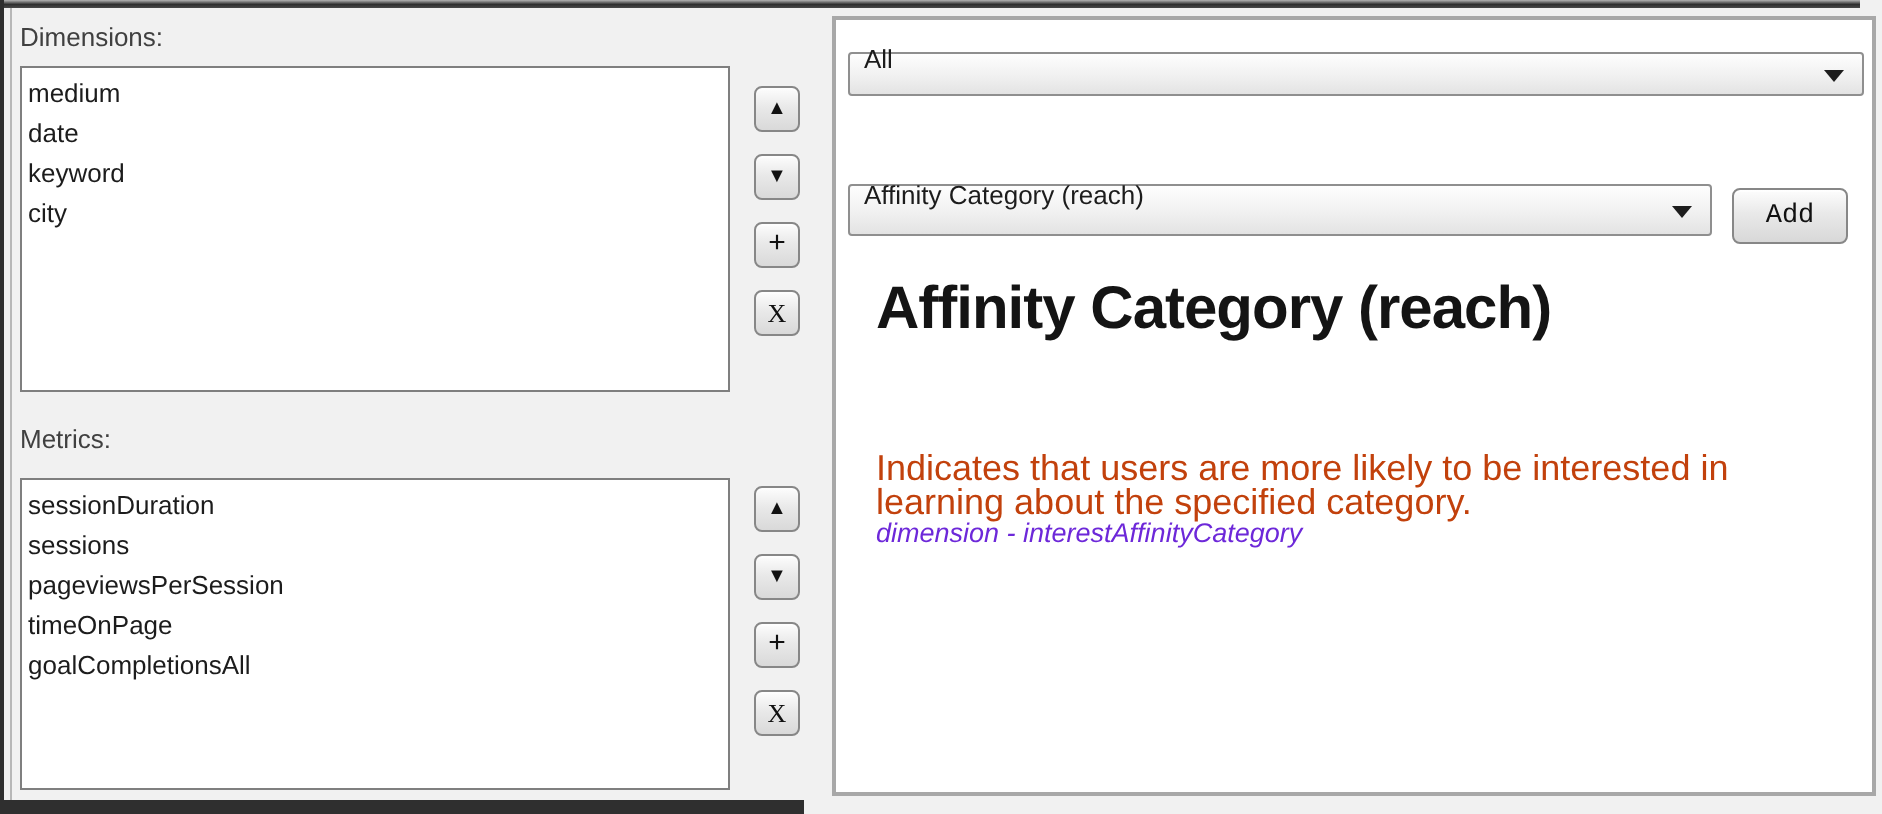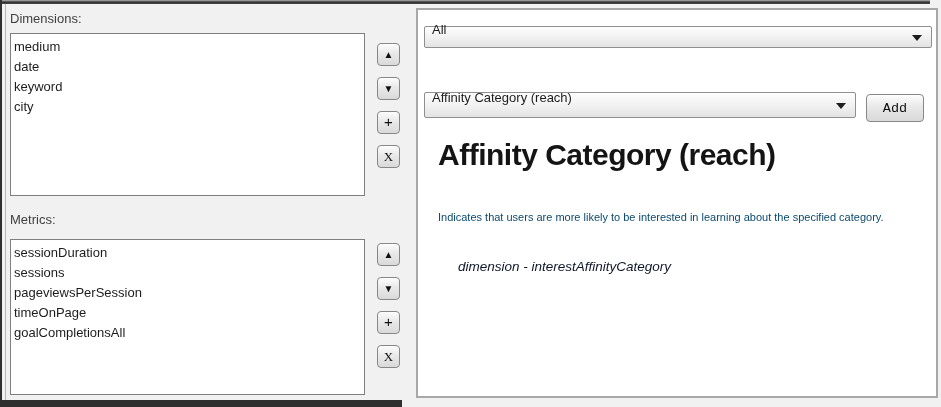--- a/index.html
+++ b/index.html
@@ -100,26 +100,26 @@
     background: linear-gradient(#fdfdfd, #e9e9e9 45%, #d8d8d8);
     font-family: Liberation Mono, monospace;
     font-size: 13.5px; color: #111; cursor: default;
     box-shadow: 0 1px 0 rgba(255,255,255,0.7) inset;
   }
   .detail-title {
     position: absolute; left: 20px; top: 128px;
     font-size: 30px; font-weight: bold; letter-spacing: -0.5px; color: #141414;
   }
   .detail-desc {
-    position: absolute; left: 20px; top: 199px; width: 478px;
-    font-size: 11px; line-height: 17px; color: #0c4a6e;
+    position: absolute; left: 20px; top: 216px; width: 478px;
+    font-size: 18px; line-height: 17px; color: #c2410c;
   }
   .detail-meta {
     position: absolute; left: 20px; top: 249px;
-    font-size: 13.5px; font-style: italic; color: #0f172a; margin-left: 20px;
+    font-size: 13.5px; font-style: italic; color: #6d28d9;
   }
 </style>
 </head>
 <body>
 
 <div class="stage">
 
   <div class="top-border"></div>
   <div class="left-border"></div>
   <div class="left-inner-line"></div>

